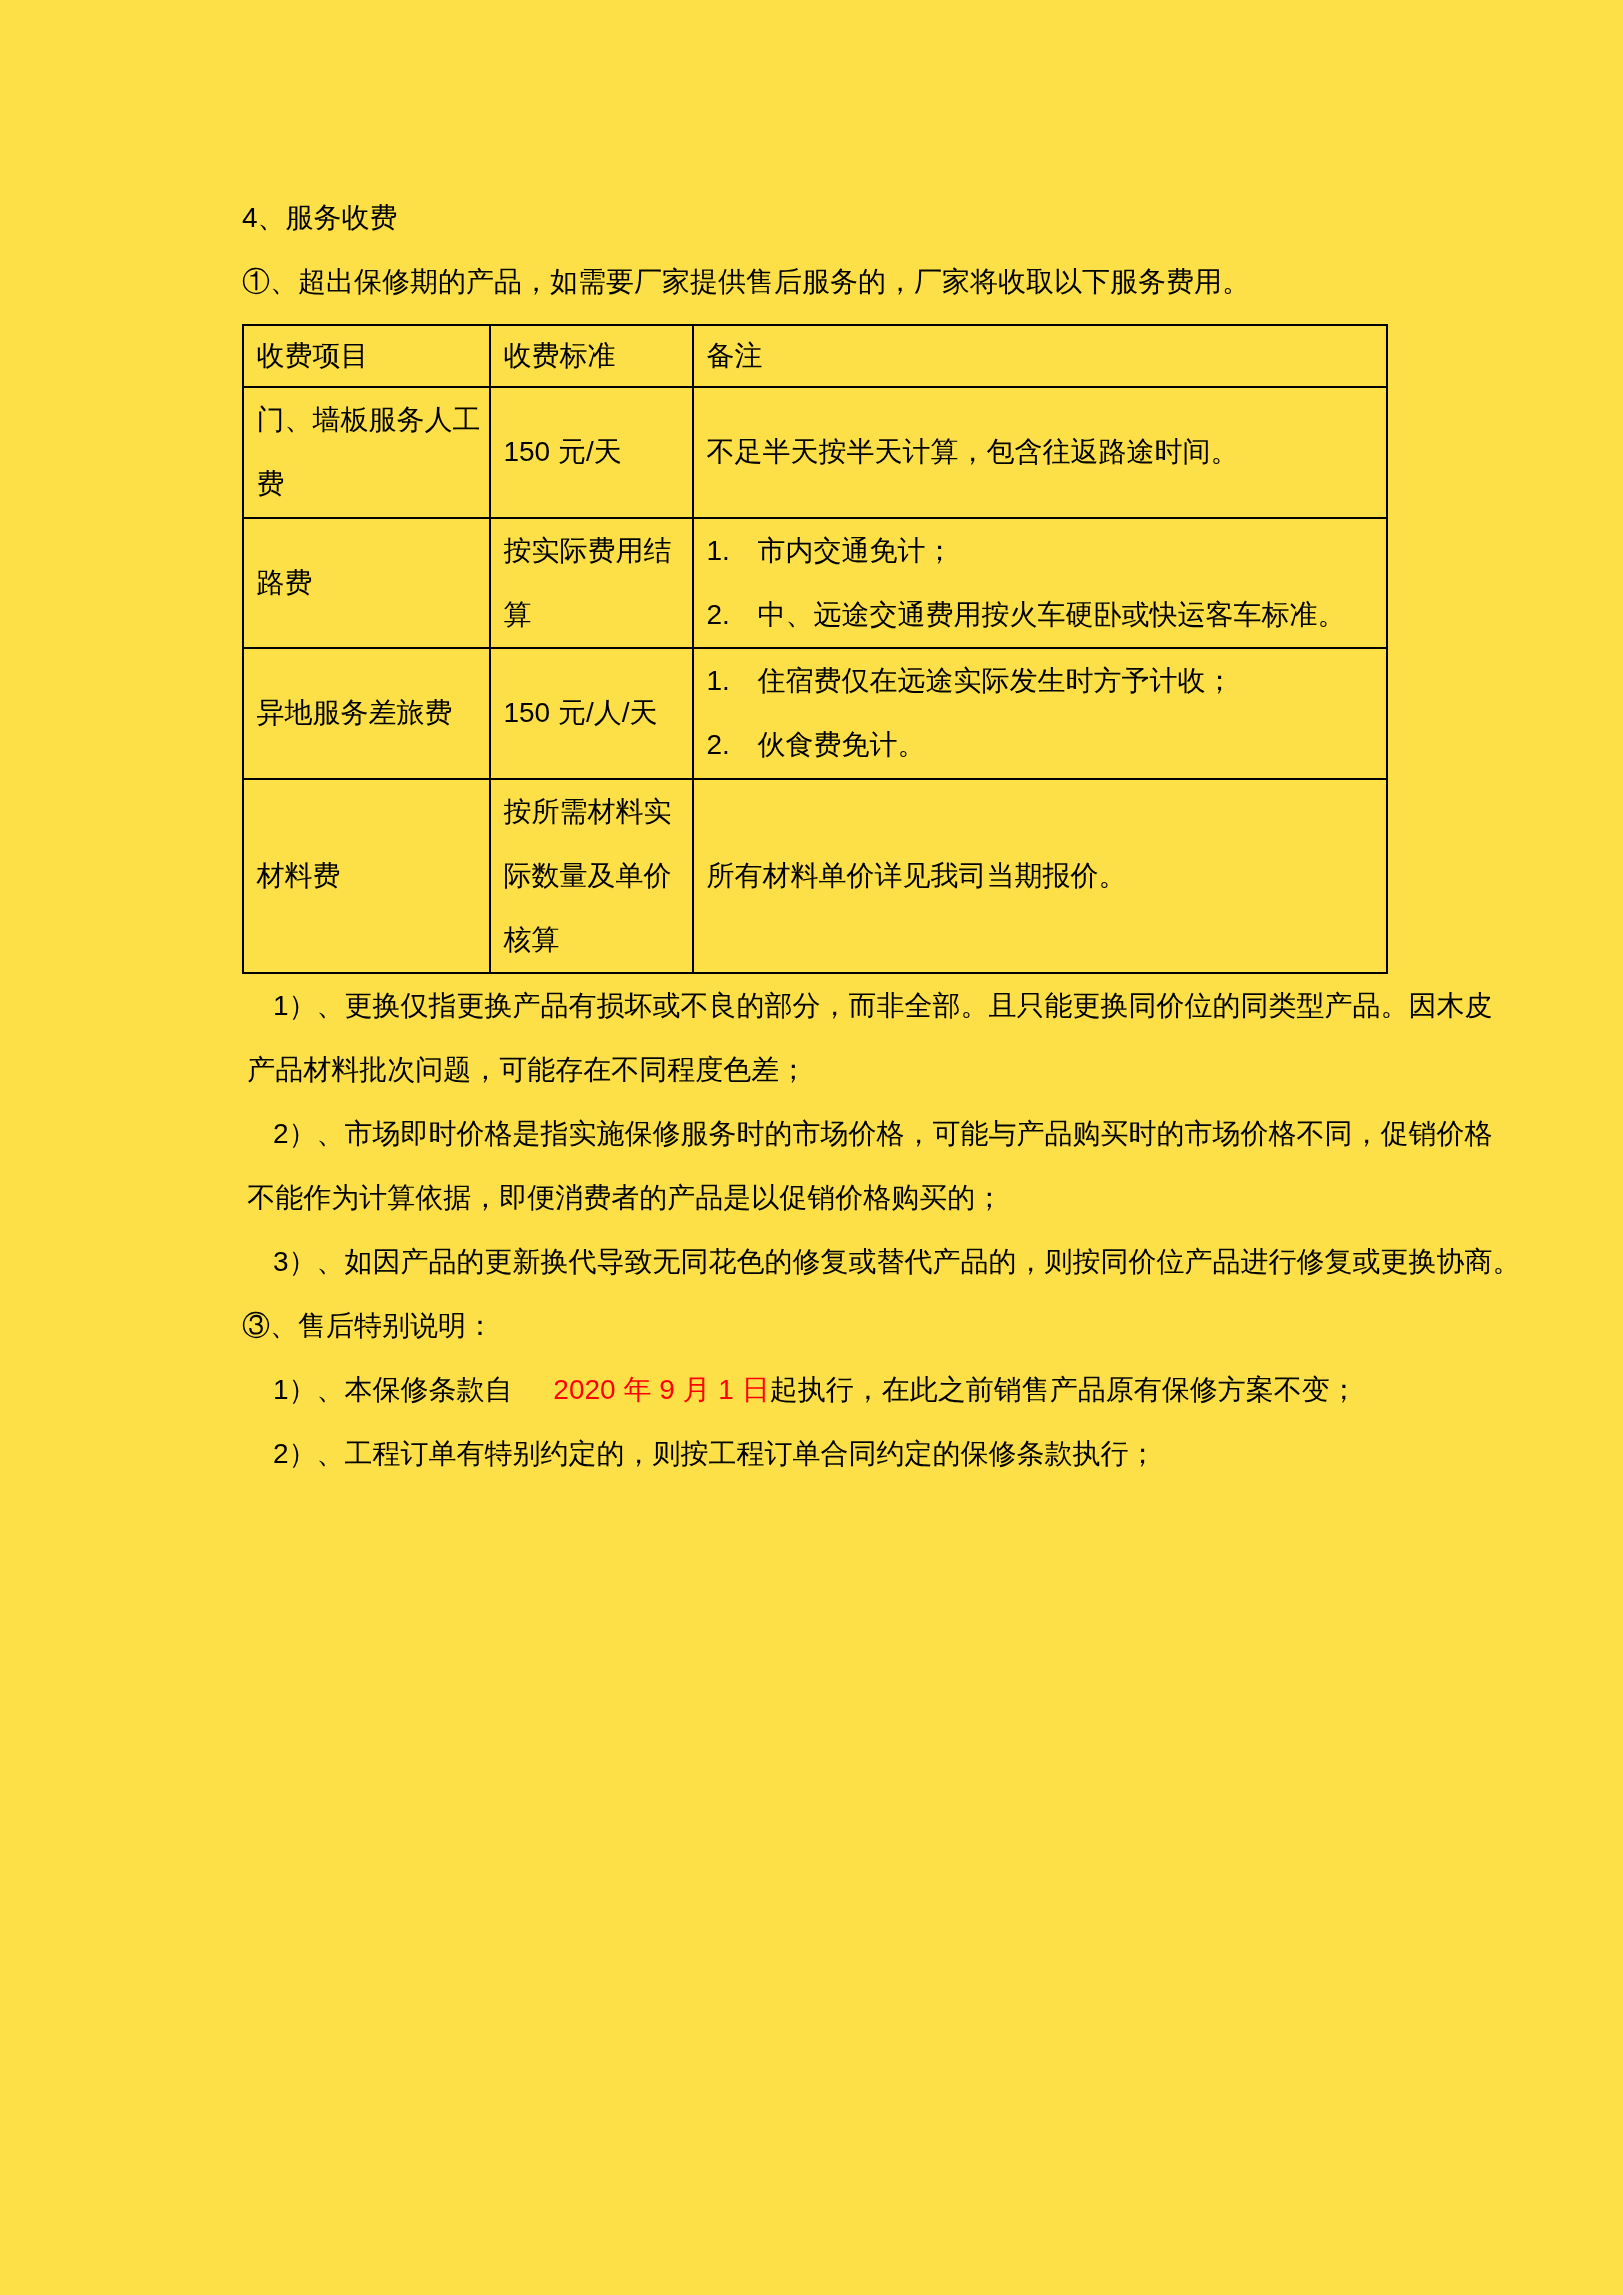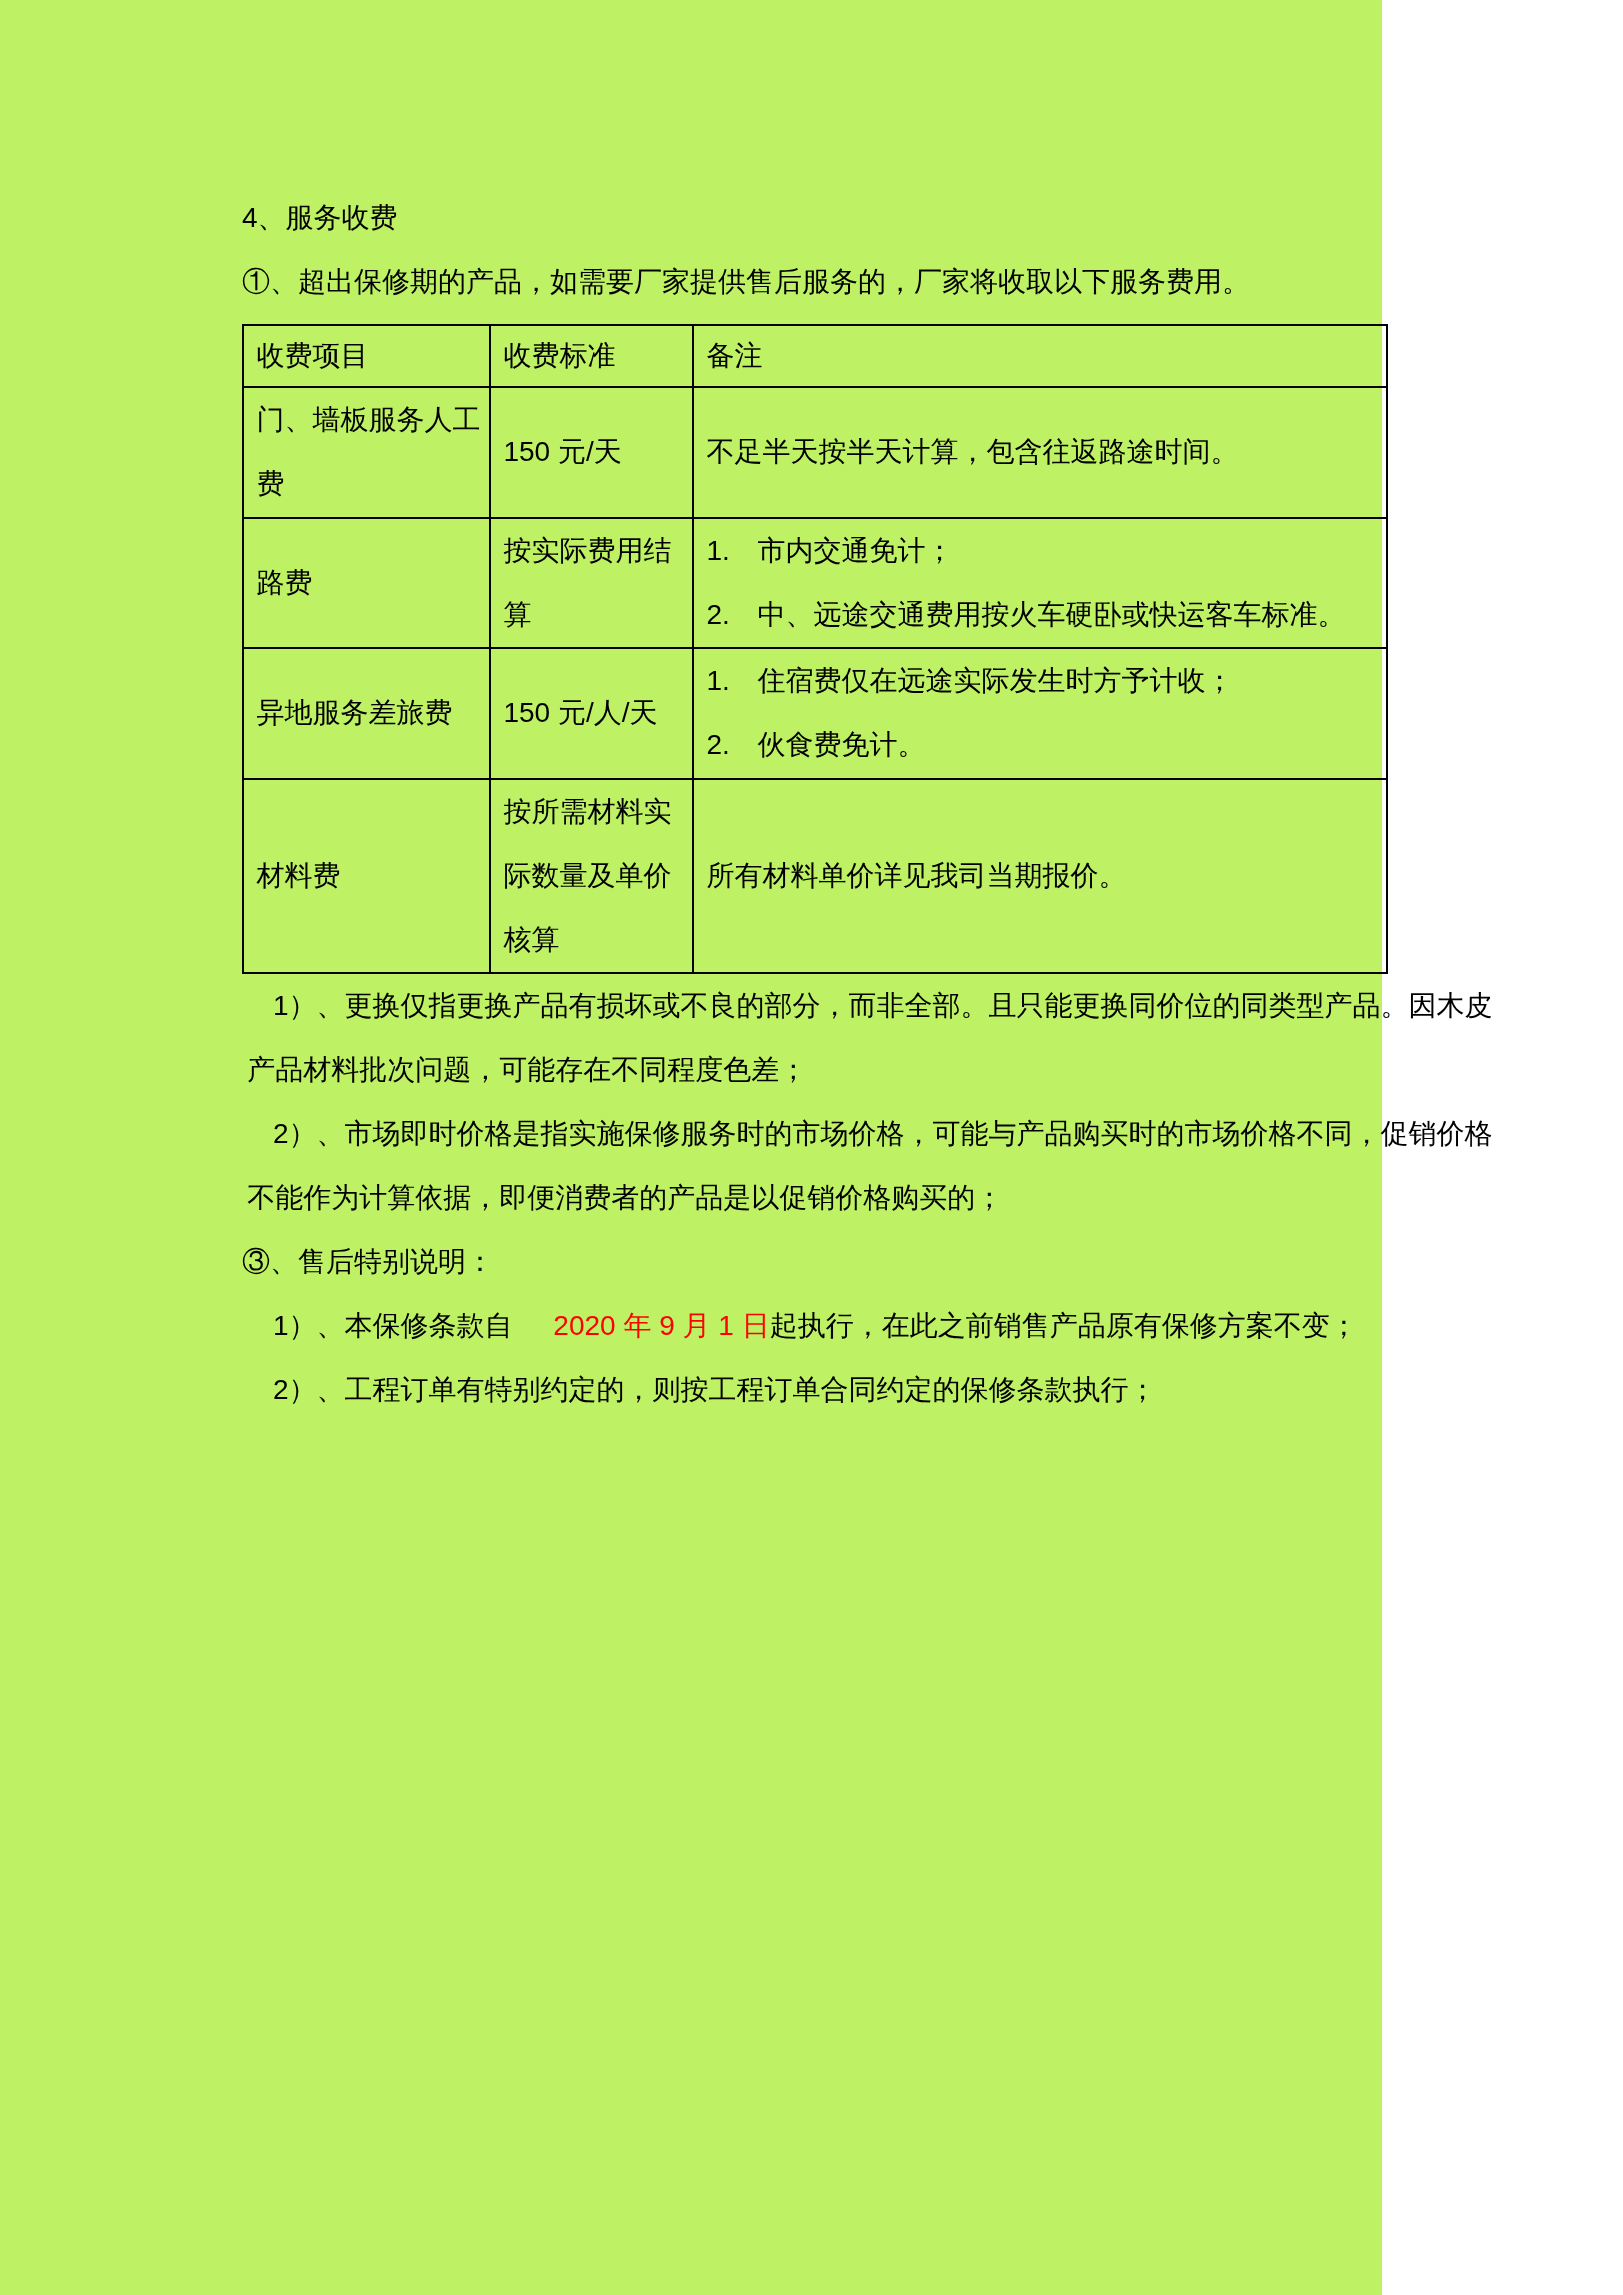--- a/index.html
+++ b/index.html
@@ -1,20 +1,20 @@
 <!DOCTYPE html>
 <html style="font-size:10.5px"><head>
 <meta charset="utf-8">
 <style>
   html, body { margin: 0; padding: 0; background: #ffffff; }
   .page {
     position: relative;
-    width: 1382px;
+    width: 1623px;
     height: 2295px;
-    background: #bef264;
+    background: #fde047;
     color: #000000;
     font-family: "Liberation Sans", sans-serif;
   }
   .content {
     position: absolute;
     left: 242px;
     top: 186px;
     width: 1146px;
   }
   .tline {
@@ -128,20 +128,21 @@
             </td>
           </tr>
         </tbody>
     </table>
 
     <div class="notes">
         <div class="note-line ind-item"><span>1）、更换仅指更换产品有损坏或不良的部分，而非全部。且只能更换同价位的同类型产品。因木皮</span></div>
         <div class="note-line ind-cont"><span>产品材料批次问题，可能存在不同程度色差；</span></div>
         <div class="note-line ind-item"><span>2）、市场即时价格是指实施保修服务时的市场价格，可能与产品购买时的市场价格不同，促销价格</span></div>
         <div class="note-line ind-cont"><span>不能作为计算依据，即便消费者的产品是以促销价格购买的；</span></div>
+        <div class="note-line ind-item"><span>3）、如因产品的更新换代导致无同花色的修复或替代产品的，则按同价位产品进行修复或更换协商。</span></div>
         <div class="note-line">③、售后特别说明：</div>
         <div class="note-line ind-item"><span>1）、本保修条款自 </span><span style="color: rgb(255, 0, 0); margin-left: 33px;">2020 年 9 月 1 日</span><span>起执行，在此之前销售产品原有保修方案不变；</span></div>
         <div class="note-line ind-item"><span>2）、工程订单有特别约定的，则按工程订单合同约定的保修条款执行；</span></div>
       </div>
 
   </div>
 </div>
 
 
 </body></html>

